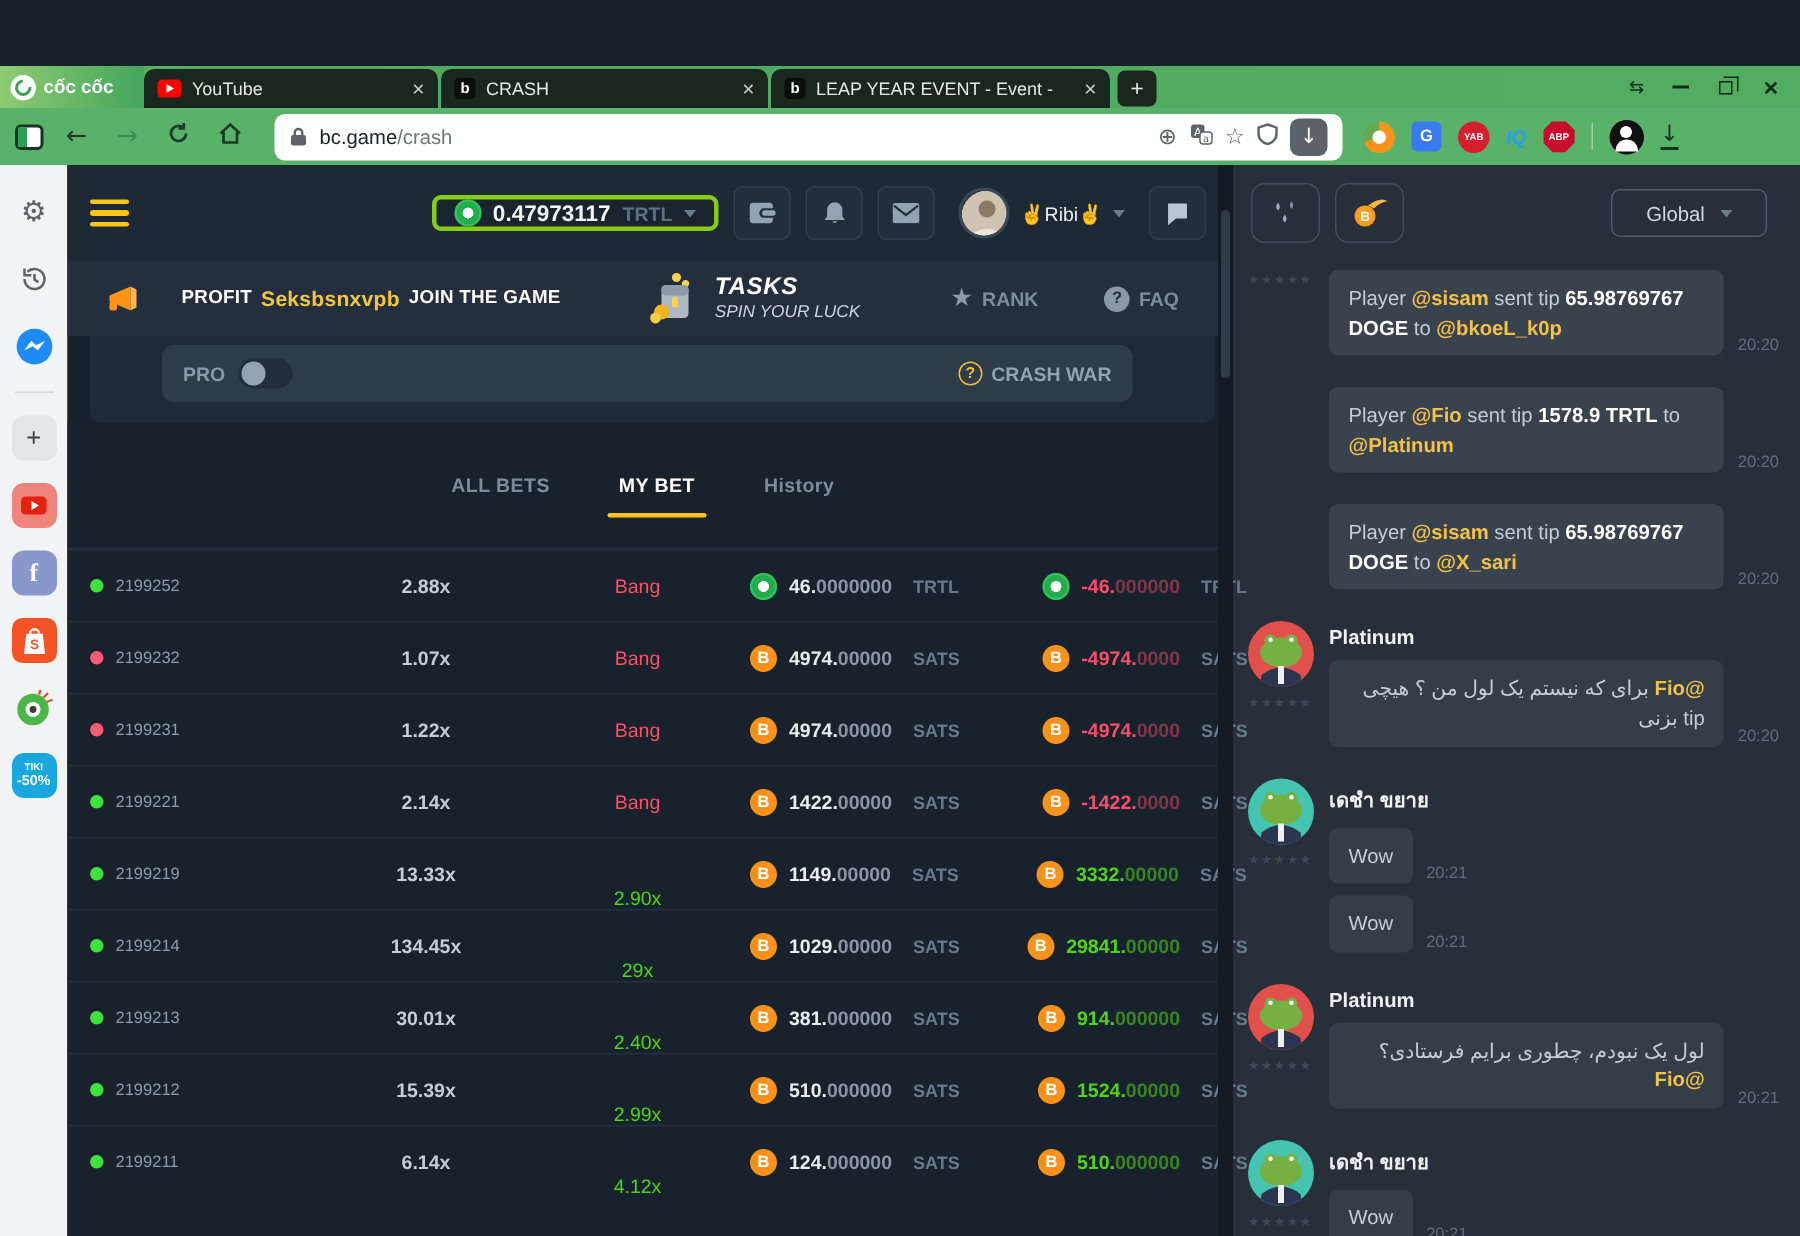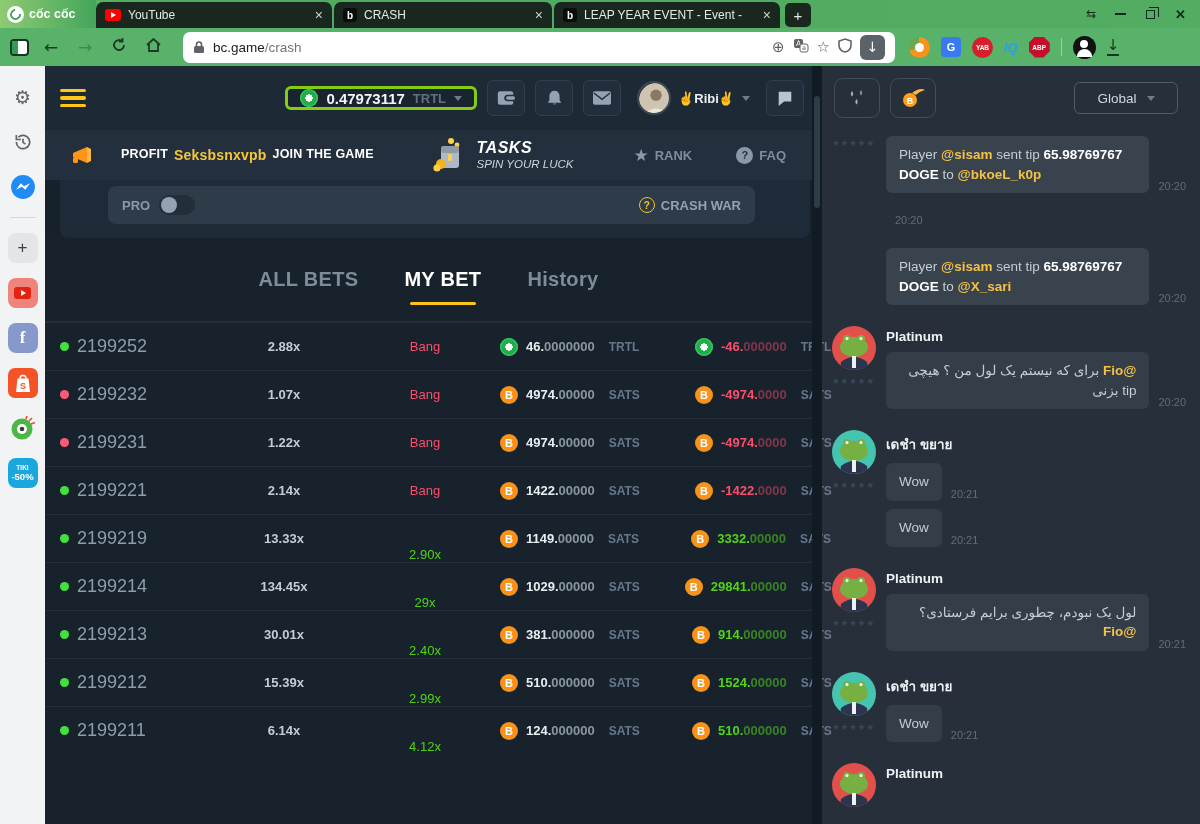--- a/index.html
+++ b/index.html
@@ -1,21 +1,21 @@
 <!DOCTYPE html>
 <html><head>
 <meta charset="utf-8">
 <style>
   * { margin:0; padding:0; box-sizing:border-box; }
   html,body { background:#222; }
   .screen { position:relative; width:1200px; height:824px; overflow:hidden;
             font-family:"Liberation Sans",sans-serif; background:#17212c; }
 
   
-  .tabbar { height:28px; background:linear-gradient(90deg,#6fc06a,#4faa60 140px,#52ac62); display:flex; align-items:flex-end; }
+  .tabbar { height:28px; background:linear-gradient(90deg,#6fc06a,#4faa60 140px,#52ac62); display:flex; align-items:flex-end;margin-top:44px; }
   .cc-logo { width:96px; height:28px; display:flex; align-items:center; gap:5px; padding-left:7px;
              background:linear-gradient(90deg,#8ecb72,#44a55c); }
   .cc-mark { width:17px; height:17px; border-radius:50%; background:#fff; position:relative; flex:0 0 auto;}
   .cc-mark::after { content:""; position:absolute; inset:3px; border:2.5px solid #3da256; border-radius:50%; border-top-color:transparent; transform:rotate(40deg);}
   .cc-text { color:#fff; font-weight:bold; font-size:12.5px; white-space:nowrap;}
   .btab { height:26px; background:#1a271e; color:#e4e9e6; display:flex; align-items:center; gap:7px;
           padding:0 9px; margin-right:2px; font-size:12px; border-radius:7px 7px 0 0; }
   .btab .title { white-space:nowrap; overflow:hidden; flex:1; }
   .tclose { color:#cdd3cf; font-size:14px; line-height:1; margin-left:6px; cursor:default;}
   .fav-yt { width:16px; height:12px; background:#f00; border-radius:3px; position:relative; flex:0 0 auto;}
@@ -78,21 +78,21 @@
   .coin { width:18px; height:18px; border-radius:50%; flex:0 0 auto; display:flex; align-items:center; justify-content:center;}
   .coin.trtl { background:radial-gradient(#ffffff 0 3.5px,#21ad49 3.8px); box-shadow:inset 0 0 0 1.5px #35c15d;}
   .coin.btc { background:#f7931a; color:#fff; font-size:11px; font-weight:bold;}
   .coin.btc::after{content:"B";}
   .bal-num { color:#f2f6f9; font-weight:bold; font-size:15px;}
   .bal-cur { color:#5f7181; font-size:13px; font-weight:bold;}
   .caret { width:0; height:0; border-left:4.5px solid transparent; border-right:4.5px solid transparent; border-top:5px solid #6b7c8b;}
   .nav-btn { width:38px; height:36px; background:#222e3b; border:1px solid #323e4b; border-radius:6px; display:flex; align-items:center; justify-content:center;}
   .user { display:flex; align-items:center; gap:7px; margin:0 6px;}
   .uavatar { width:34px; height:34px; border-radius:50%; overflow:hidden; border:2px solid #3a4755;}
-  .uname { color:#e8eef3; font-weight:bold; font-size:13px;text-align:center;}
+  .uname { color:#e8eef3; font-weight:normal; font-size:13px;text-align:center;}
   .chat-btn { width:38px; height:36px; background:#222e3b; border:1px solid #323e4b; border-radius:6px; display:flex; align-items:center; justify-content:center;}
 
   
   .banner { height:50px; background:#232f3c; display:flex; align-items:center; padding:0 26px; gap:8px;}
   .welcome { display:flex; gap:6px; font-size:12.5px; font-weight:bold; color:#fff; margin-left:18px; letter-spacing:.2px;}
   .welcome .name { color:#f3c83d; font-size:14px;}
   .tasks { display:flex; align-items:center; gap:8px; margin-left:auto; }
   .tasks-txt { font-style:italic; color:#fff; line-height:1.15;}
   .tasks-txt .t { font-weight:bold; font-size:16px; letter-spacing:.5px;}
   .tasks-txt .s { font-size:11.5px; color:#cdd6de;}
@@ -107,34 +107,34 @@
   .gp-inner { height:38px; background:#2e3c4a; border-radius:8px; display:flex; align-items:center; padding:0 14px;}
   .pro { display:flex; align-items:center; gap:9px; color:#8b9aa8; font-size:13px; font-weight:bold;}
   .toggle { width:36px; height:20px; border-radius:10px; background:#222e3a; position:relative;}
   .toggle .knob { position:absolute; left:2px; top:2px; width:16px; height:16px; border-radius:50%; background:#93a3b2;}
   .cwar { margin-left:auto; display:flex; align-items:center; gap:6px; color:#93a2b0; font-size:13px; font-weight:bold;}
   .qy { width:16px; height:16px; border-radius:50%; border:1.6px solid #f0c330; color:#f0c330; font-size:10.5px; font-weight:bold; display:flex; align-items:center; justify-content:center;}
 
   
   .bets { flex:1; background:#18222d; margin-top:0; }
   .bet-tabs { height:84px; display:flex; align-items:center; justify-content:center; gap:46px; border-bottom:1px solid #232e3b;}
-  .bet-tab { color:#7d8c9b; font-weight:bold; font-size:20px; position:relative; cursor:default; letter-spacing:.3px;}
+  .bet-tab { color:#7d8c9b; font-weight:bold; font-size:13px; position:relative; cursor:default; letter-spacing:.3px;}
   .bet-tab.active { color:#fff; }
   .bet-tab.active::after { content:""; position:absolute; left:50%; transform:translateX(-50%); bottom:-14px; width:66px; height:3.5px; background:#ffc31f; border-radius:2px;}
   .tgrid { display:grid; grid-template-columns:158px 132px 150px 1fr 192px; align-items:center; padding:0 14px 0 15px;}
   .thead { height:74px; align-items:end; padding-bottom:16px; }
   .th { font-size:11px; font-weight:bold; color:#5b6d7d; letter-spacing:.6px;}
   .th.c1,.th.c2 { text-align:center;}
   .th.c3 { text-align:right; padding-right:34px;}
   .th.c4 { text-align:right; padding-right:10px;}
   .trow { height:48px; border-top:1px solid #222e3a;}
   .cid { display:flex; align-items:center; gap:8px;}
   .dot { width:9px; height:9px; border-radius:50%;}
   .dot.green { background:#3fe23e;} .dot.red { background:#fb5b77;}
-  .gid { color:#8e9dab; font-size:18px;}
+  .gid { color:#8e9dab; font-size:11px;}
   .result { text-align:center; color:#c2cdd6; font-size:13px; font-weight:bold;}
   .payout { text-align:center; font-size:13px; font-weight:normal;}
   .payout.bang { color:#fb4e6a;} .payout.win { color:#4fd412;margin-top:32px;}
   .moneycell { display:flex; align-items:center; justify-content:flex-end; gap:8px;}
   .num { font-size:13px; font-weight:bold; white-space:nowrap;}
   .amt .main { color:#e8edf2;} .amt .frac { color:#8a96a1;}
   .pft.ploss .main { color:#fb4e6a;} .pft.ploss .frac { color:#fb4e6a; opacity:.45;}
   .pft.pwin .main { color:#52d31a;} .pft.pwin .frac { color:#52d31a; opacity:.55;}
   .cur { width:40px; color:#66788a; font-size:12px; font-weight:bold; text-align:left; margin-left:6px;}
 
@@ -161,21 +161,21 @@
 </head>
 <body>
 
 <div class="screen">
 
   <div class="tabbar">
     <div class="cc-logo">
       <span class="cc-mark"></span>
       <span class="cc-text">cốc cốc</span>
     </div>
-    <div class="btab" style="width:236px">
+    <div class="btab" style="width:196px">
       <span class="fav-yt"></span>
       <span class="title">YouTube</span>
       <span class="tclose">×</span>
     </div>
     <div class="btab" style="width:218px">
       <span class="fav-bc">b</span>
       <span class="title">CRASH</span>
       <span class="tclose">×</span>
     </div>
     <div class="btab" style="width:226px">
@@ -612,20 +612,21 @@
 
   <div class="msg">
     <div class="mleft">
       
       
     </div>
     <div class="mbody">
 
       <div class="bubbles">
                 <div class="brow">
+                  <div class="bubble tip"><span class="text">Player </span><span class="mention">@Fio</span><span class="text"> sent tip </span><span class="strong">1578.9 TRTL</span><span class="text"> to </span><span class="mention">@Platinum</span></div>
                   <span class="time">20:20</span>
                 </div>
               </div>
     </div>
   </div>
 
   <div class="msg">
     <div class="mleft">
       
       

